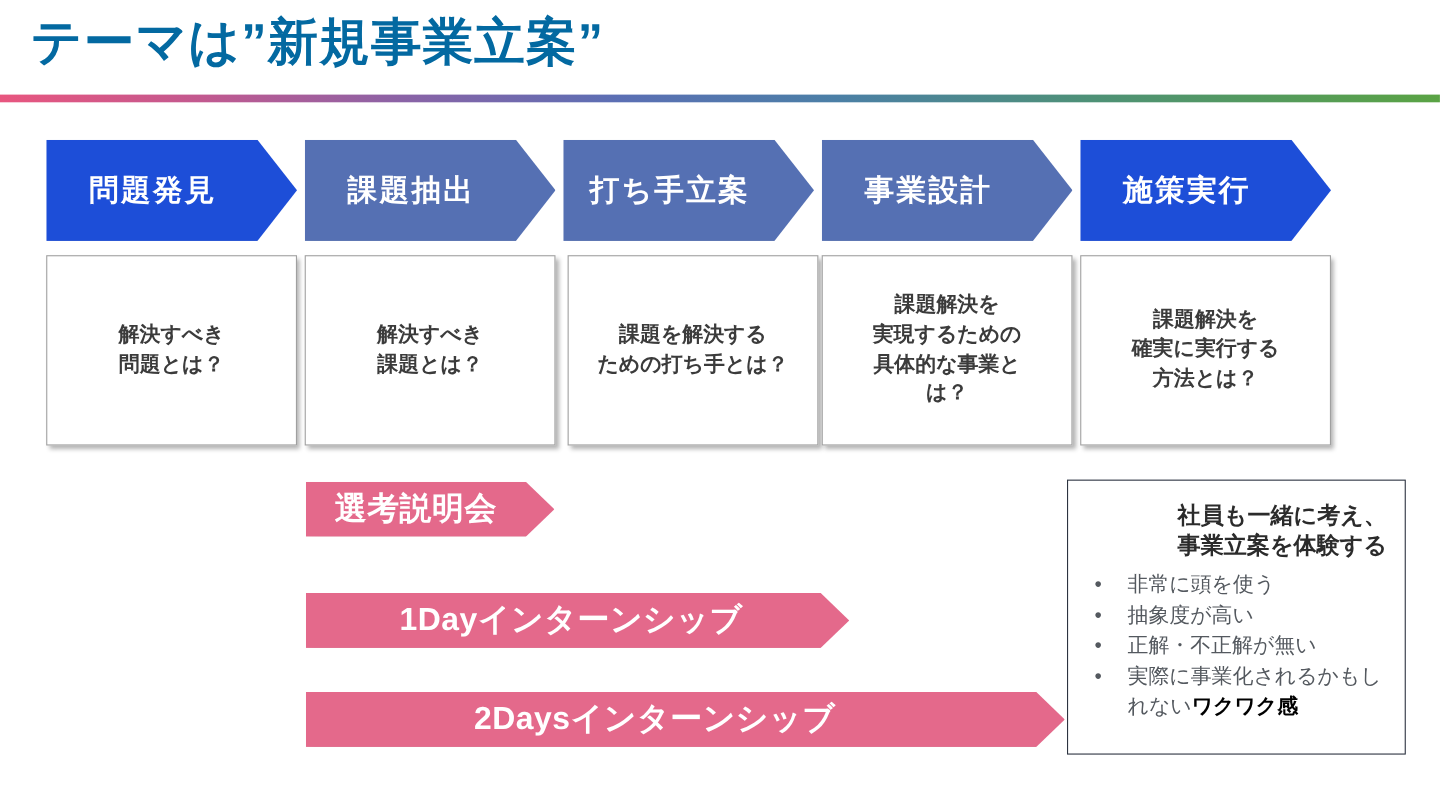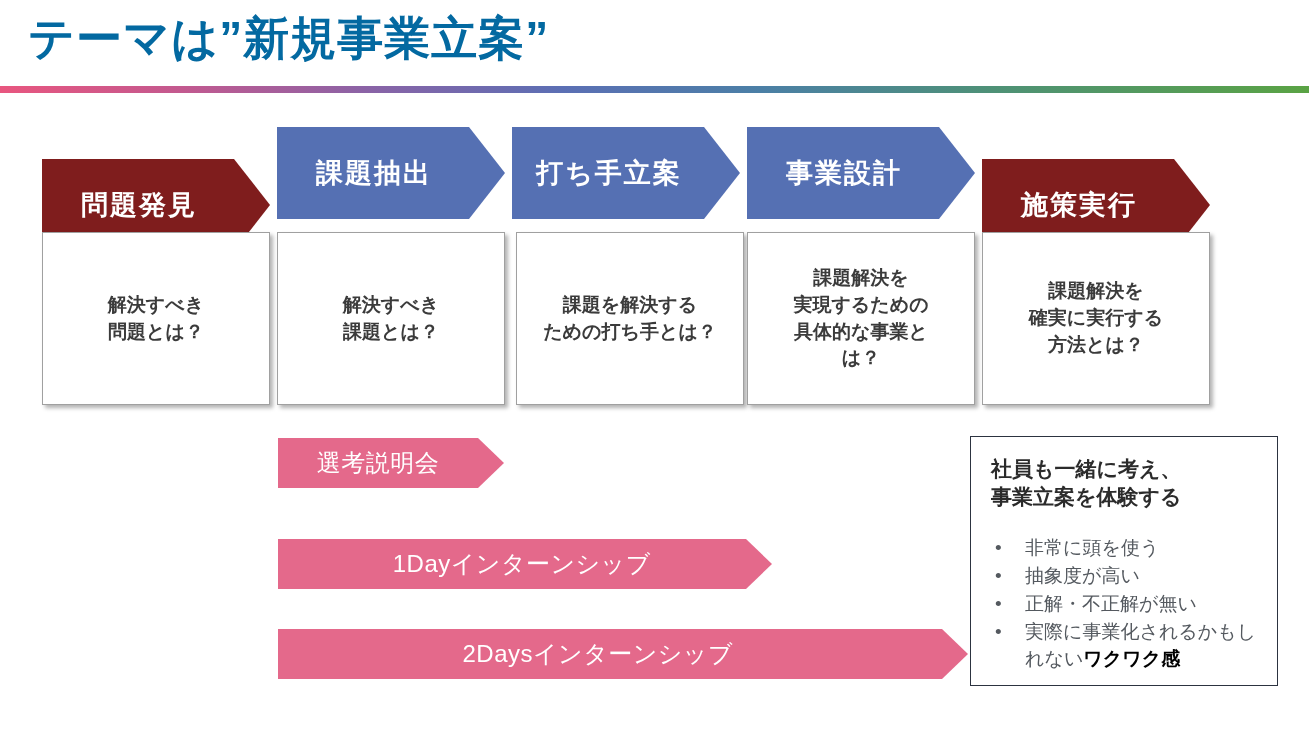--- a/index.html
+++ b/index.html
@@ -45,21 +45,21 @@
   }
   .chev .clabel{
     color:#ffffff;font-size:27px;font-weight:bold;
     letter-spacing:2px;
     width:100%;
     text-align:center;
     padding-right:34px;
     box-sizing:border-box;
     white-space:nowrap;
   }
-  .chev.gray{background:#7f1d1d;margin-top:32px;}
+  .chev.gray{background:#1d4ed8;}
   .chev.blue{background:#5570b3;}
 
   
   .boxes{position:absolute;left:0;top:232px;width:1309px;height:175px;}
   .ibox{
     position:absolute;top:0;height:173px;
     background:#ffffff;
     border:1px solid #a0a0a0;
     box-shadow:3px 3px 4px rgba(0,0,0,0.30);
     box-sizing:border-box;
@@ -74,36 +74,36 @@
   
   .parrow{
     position:absolute;height:50px;
     background:#e4698b;
     display:flex;align-items:center;justify-content:center;
     -webkit-clip-path:polygon(0 0, calc(100% - 26px) 0, 100% 50%, calc(100% - 26px) 100%, 0 100%);
     clip-path:polygon(0 0, calc(100% - 26px) 0, 100% 50%, calc(100% - 26px) 100%, 0 100%);
     filter:drop-shadow(3px 4px 4px rgba(0,0,0,0.30));
   }
   .parrow .plabel{
-    color:#ffffff;font-size:24px;font-weight:normal;
+    color:#ffffff;font-size:29px;font-weight:bold;
     letter-spacing:0.5px;
     padding-right:26px;
     white-space:nowrap;
   }
 
   
   .panel{
     position:absolute;left:970px;top:436px;width:308px;height:250px;
     background:#ffffff;border:1.5px solid #2c3340;
     box-sizing:border-box;
     padding:18px 16px 12px 20px;
   }
   .panel .phead{
     color:#2b2b2b;font-size:21px;font-weight:bold;line-height:1.34;
-    margin-bottom:24px;white-space:pre-line;
+    margin-bottom:8px;white-space:pre-line;text-align:right;
   }
   .panel ul{list-style:none;margin:0;padding:0;}
   .panel li{
     position:relative;
     color:#54595f;font-size:19px;line-height:1.42;
     padding-left:34px;margin-bottom:1px;
   }
   .panel li .bdot{
     position:absolute;left:4px;top:0;color:#54595f;font-size:19px;
   }

